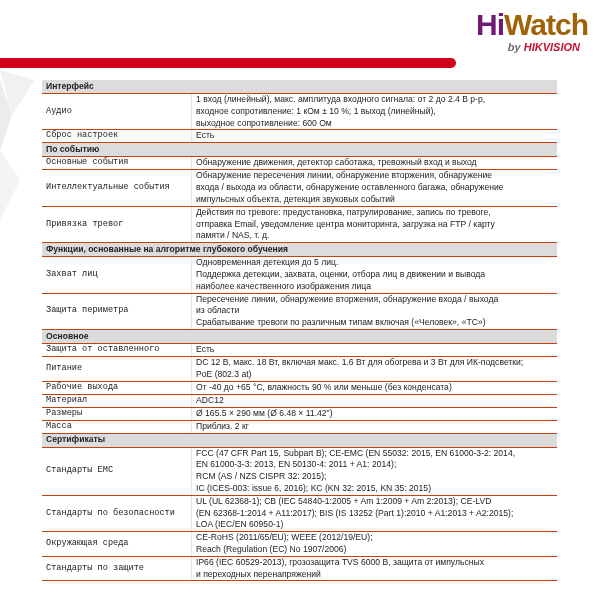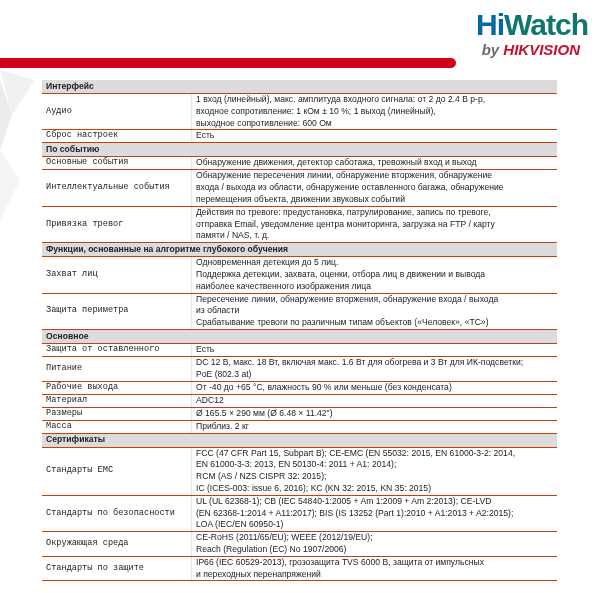--- a/index.html
+++ b/index.html
@@ -1,22 +1,22 @@
 <!DOCTYPE html>
 <html><head>
 <meta charset="utf-8">
 <style>
   html, body { margin:0; padding:0; background:#ffffff; }
   body { width:600px; height:593px; position:relative; overflow:hidden;
          font-family: "Liberation Sans", "DejaVu Sans", sans-serif; color:#222; }
   .logo { position:absolute; left:448px; top:10px; width:140px; height:48px; text-align:right; }
   .logo-main { font-family: "Liberation Sans", sans-serif; font-weight:bold; font-size:30px; letter-spacing:-1px; line-height:30px; }
-  .logo-hi { color:#0369a1; }
-  .logo-watch { color:#0f766e; }
-  .logo-sub { font-size:15px; font-weight:bold; font-style:italic; color:#6b6b6b; margin-top:1px; margin-right:8px; }
+  .logo-hi { color:#701a75; }
+  .logo-watch { color:#a16207; }
+  .logo-sub { font-size:11px; font-weight:bold; font-style:italic; color:#6b6b6b; margin-top:1px; margin-right:8px; }
   .logo-sub .hik { color:#c8102e; }
   .redbar { position:absolute; left:0; top:58px; width:456px; height:10px; background:#d0021b; border-radius:0 6px 6px 0; }
   .deco { position:absolute; left:0; top:70px; width:40px; height:170px; }
   table.spec { position:absolute; left:42px; top:80px; width:515px; border-collapse:collapse; font-size:8.6px; line-height:11.8px; }
   table.spec td { padding:0 4px 0 4px; border-bottom:1px solid #c2410c; vertical-align:middle; }
   table.spec td.k { width:141px;font-family:Liberation Mono, monospace; }
   table.spec td.v { border-left:1px solid #e6e6e6; }
   table.spec tr.section td { background:#dcdcdc; font-weight:bold; height:13px; border-left:none; }
   table.spec tr.row td { height:12px;margin-top:33px; }
   .line { display:block; }
@@ -63,21 +63,21 @@
         <td class="k">Основные события</td>
         <td class="v">
           <span class="line">Обнаружение движения, детектор саботажа, тревожный вход и выход</span>
         </td>
       </tr>
       <tr class="row">
         <td class="k">Интеллектуальные события</td>
         <td class="v">
           <span class="line">Обнаружение пересечения линии, обнаружение вторжения, обнаружение</span>
           <span class="line">входа / выхода из области, обнаружение оставленного багажа, обнаружение</span>
-          <span class="line">перемещения объекта, движении звуковых событий</span>
+          <span class="line">импульсных объекта, детекция звуковых событий</span>
         </td>
       </tr>
       <tr class="row">
         <td class="k">Привязка тревог</td>
         <td class="v">
           <span class="line">Действия по тревоге: предустановка, патрулирование, запись по тревоге,</span>
           <span class="line">отправка Email, уведомление центра мониторинга, загрузка на FTP / карту</span>
           <span class="line">памяти / NAS, т. д.</span>
         </td>
       </tr>
@@ -90,21 +90,21 @@
           <span class="line">Одновременная детекция до 5 лиц.</span>
           <span class="line">Поддержка детекции, захвата, оценки, отбора лиц в движении и вывода</span>
           <span class="line">наиболее качественного изображения лица</span>
         </td>
       </tr>
       <tr class="row">
         <td class="k">Защита периметра</td>
         <td class="v">
           <span class="line">Пересечение линии, обнаружение вторжения, обнаружение входа / выхода</span>
           <span class="line">из области</span>
-          <span class="line">Срабатывание тревоги по различным типам объектов («Человек», «ТС»)</span>
+          <span class="line">Срабатывание тревоги по различным типам включая («Человек», «ТС»)</span>
         </td>
       </tr>
       <tr class="section">
         <td colspan="2">Основное</td>
       </tr>
       <tr class="row">
         <td class="k">Защита от оставленного</td>
         <td class="v">
           <span class="line">Есть</span>
         </td>

